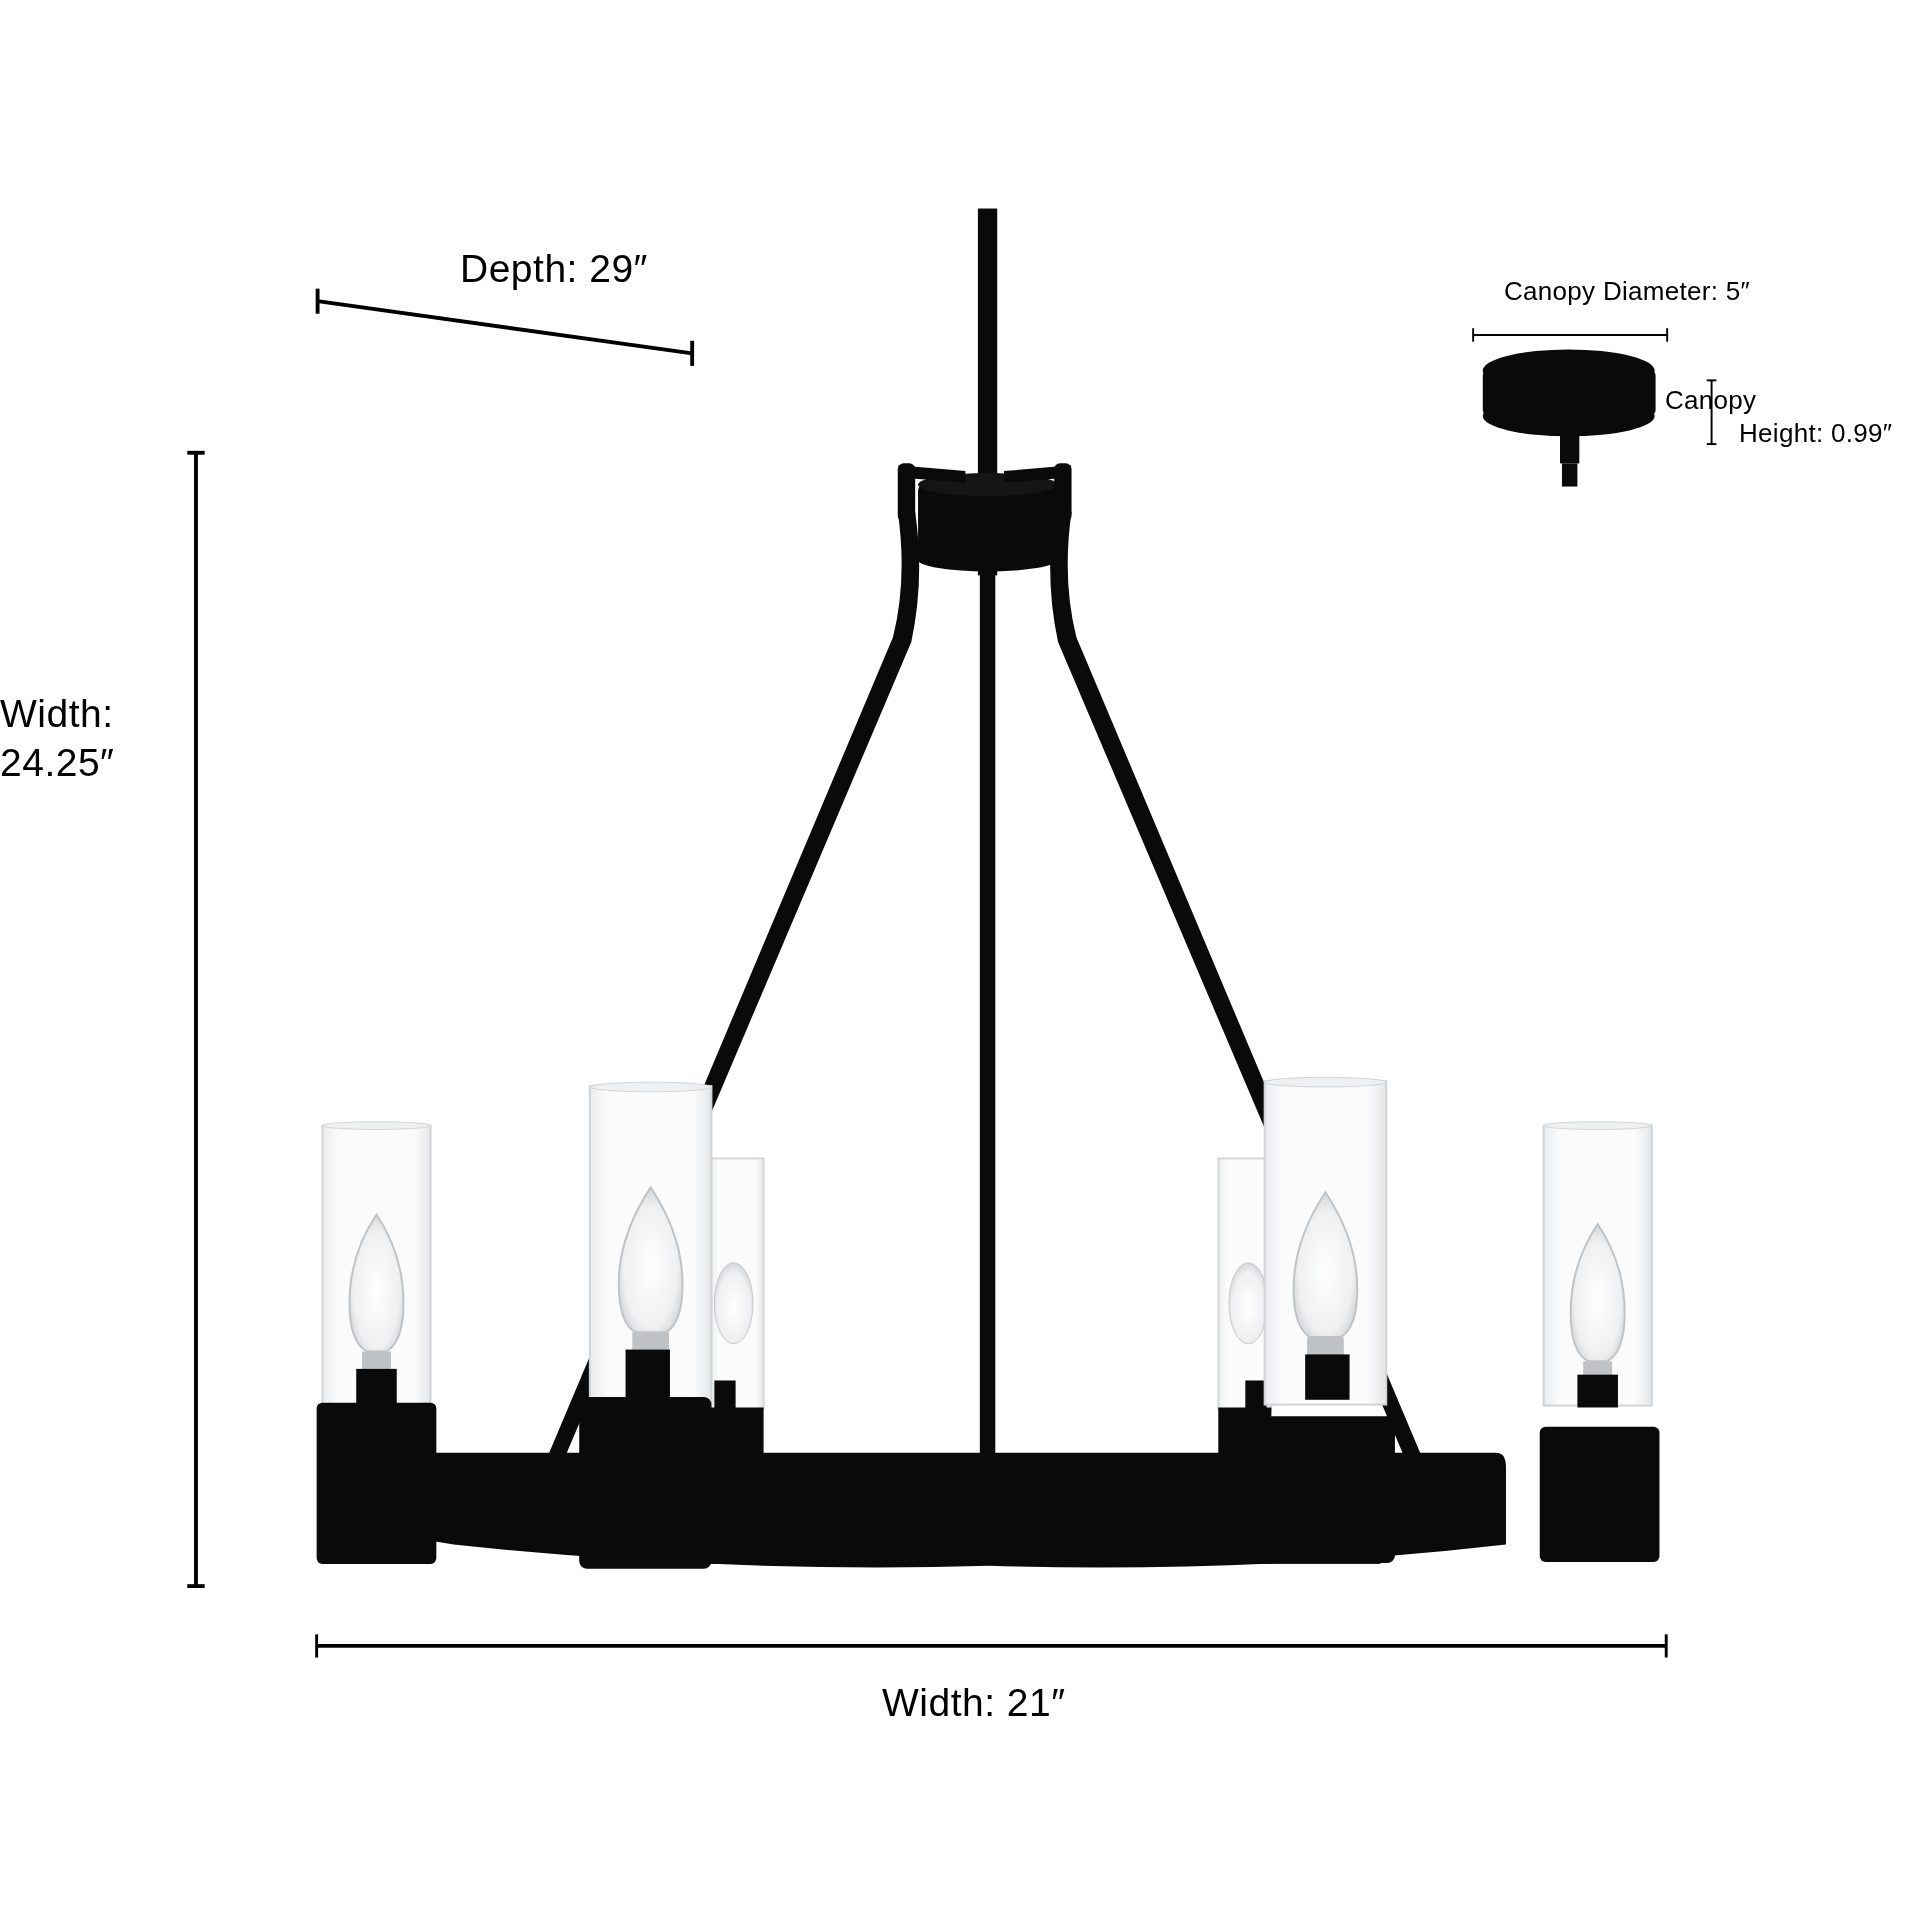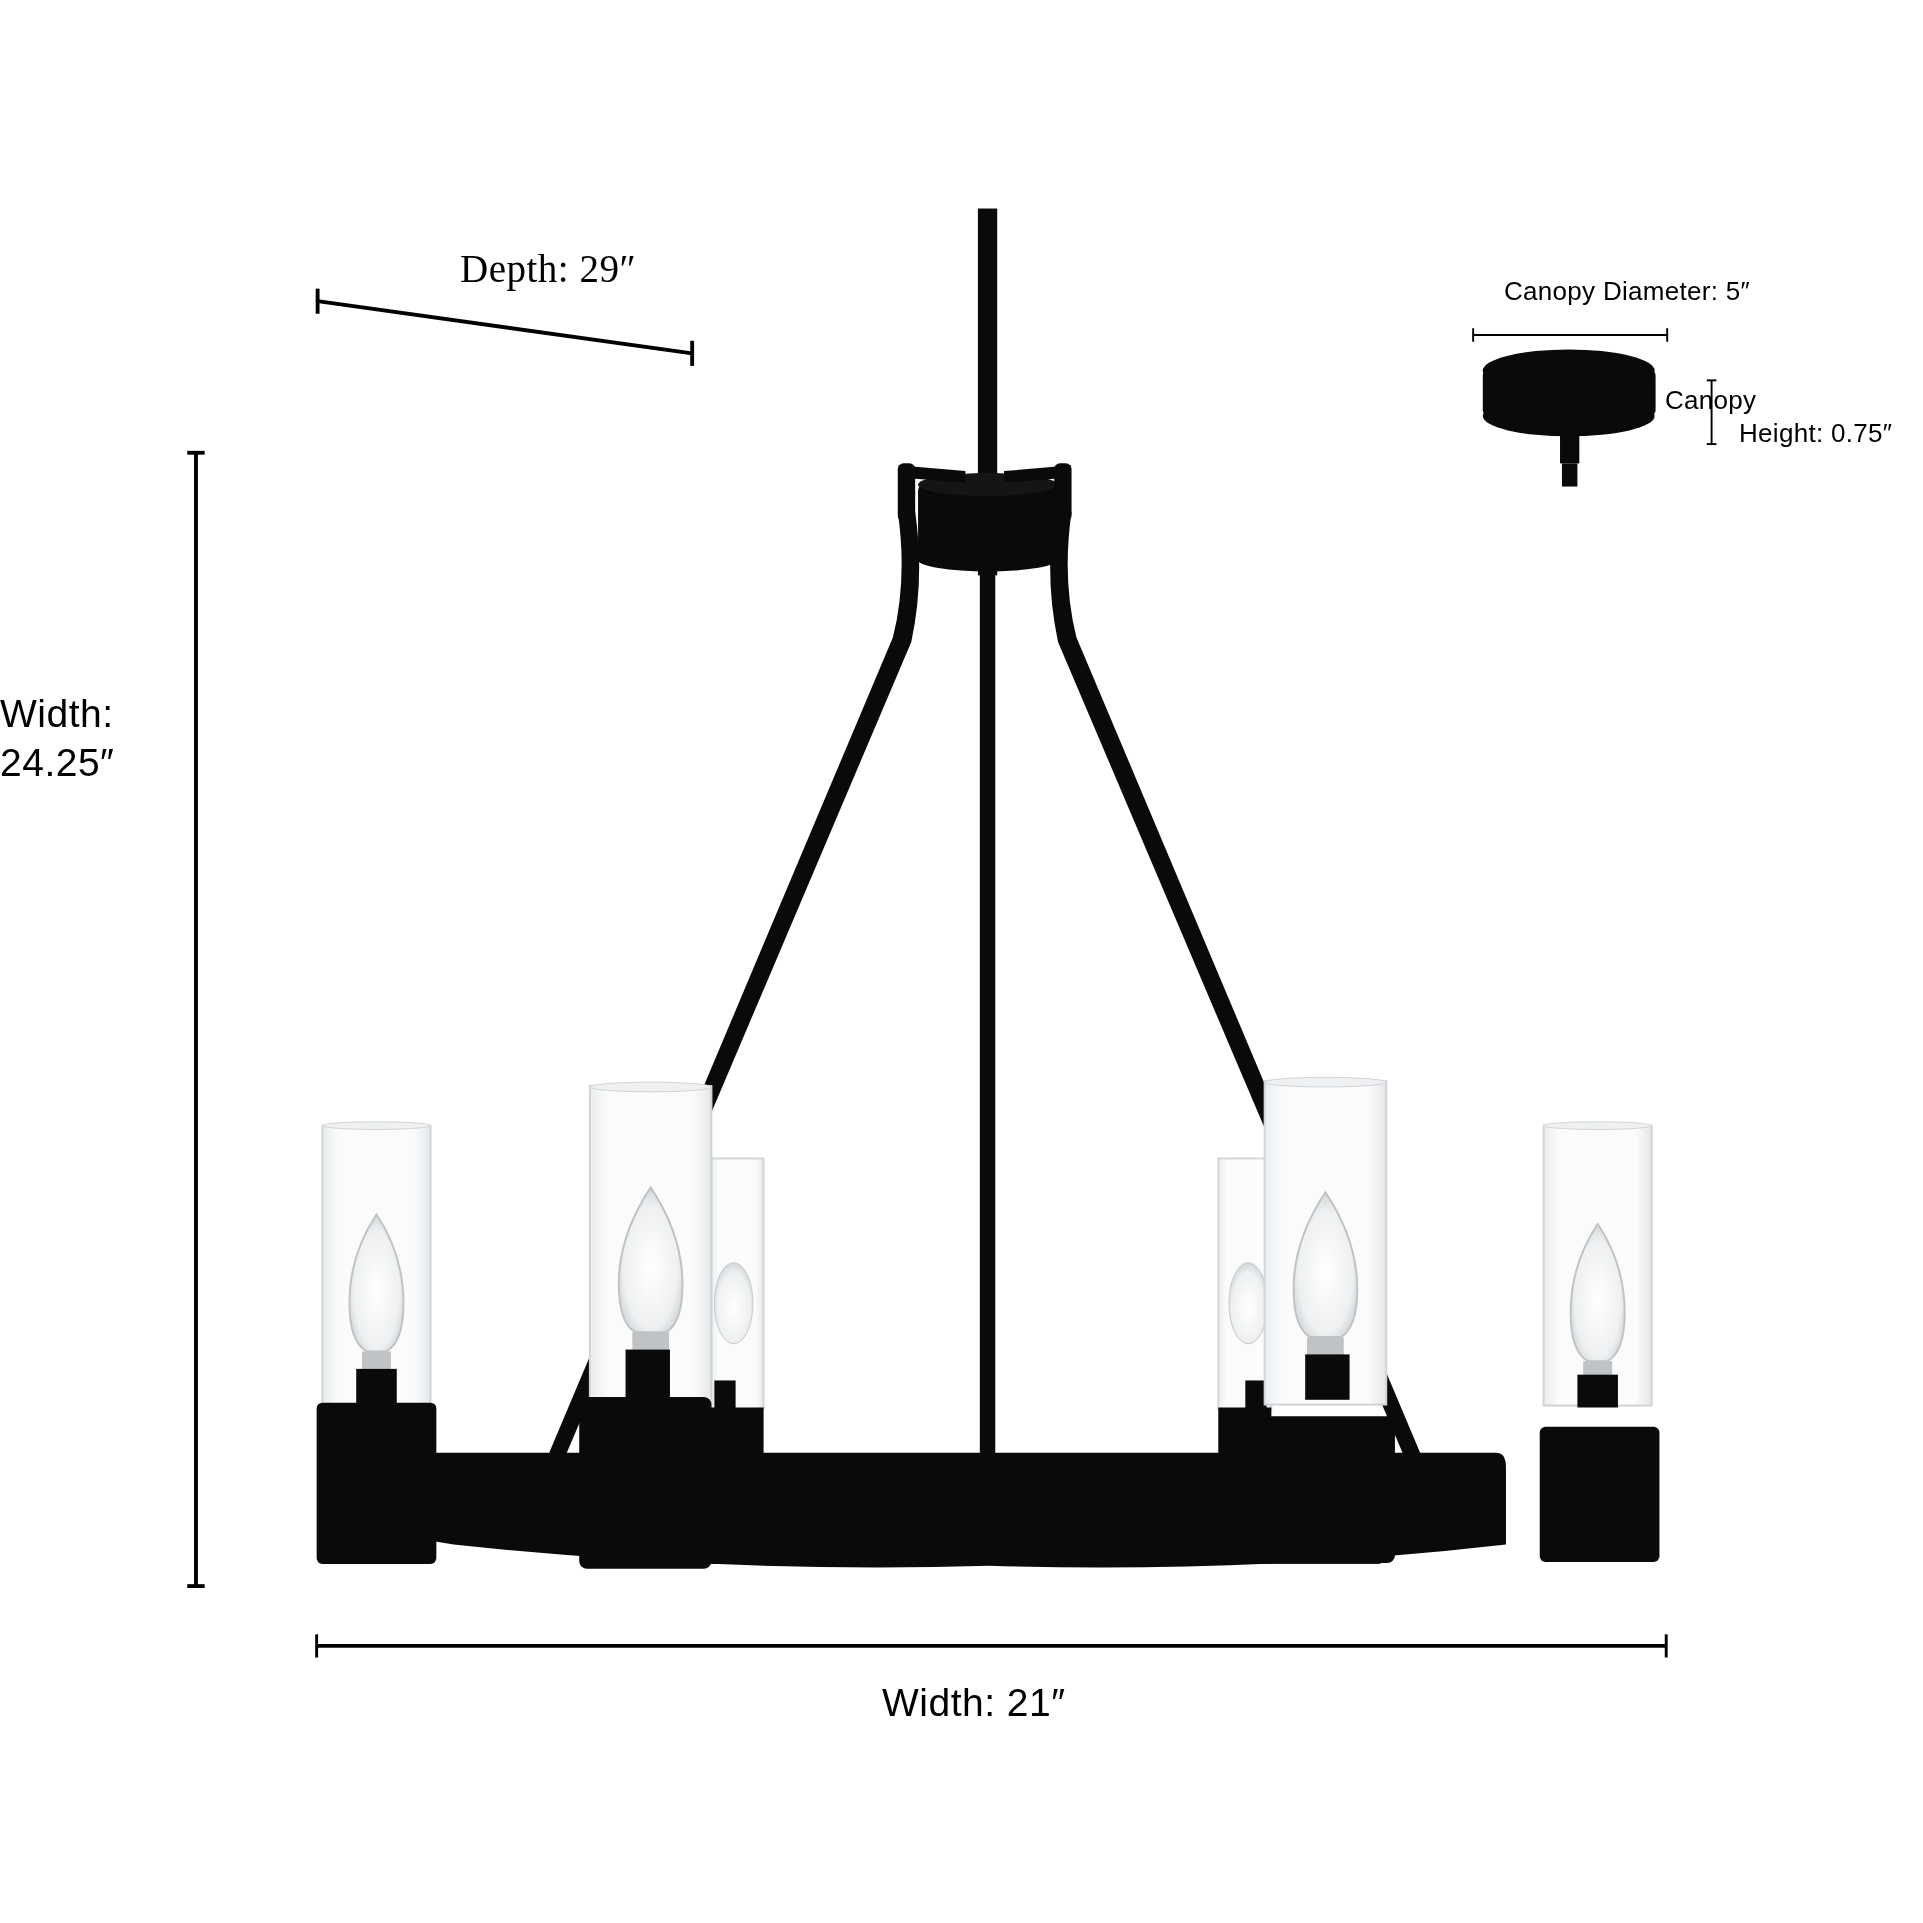--- a/index.html
+++ b/index.html
@@ -130,24 +130,24 @@
       <rect x="1599" y="1166" width="112" height="290" fill="url(#glass)" stroke="#cfd3d6" stroke-width="2"></rect>
       <ellipse cx="1655" cy="1166" rx="56" ry="4" fill="#eef0f2" stroke="#cfd3d6"></ellipse>
       <path d="M1655 1268 Q1683 1310 1683 1360 Q1683 1400 1665 1410 L1645 1410 Q1627 1400 1627 1360 Q1627 1310 1655 1268 Z" fill="url(#bulb)" stroke="#bfc3c6" stroke-width="2"></path>
       <rect x="1640" y="1410" width="30" height="16" fill="#bfc3c6"></rect>
       <rect x="1634" y="1424" width="42" height="34" fill="#0a0a0a"></rect>
       <rect x="1595" y="1478" width="124" height="140" rx="6" fill="#0a0a0a"></rect>
     </g>
   </g>
 </svg>
 
-<div class="lbl lbl-lg" style="left:460px; top:248px;font-family:Liberation Serif, serif;">Depth: 29″</div>
+<div class="lbl lbl-lg" style="left:460px; top:248px;">Depth: 29″</div>
 
 <div class="lbl lbl-lg" style="left:0px; top:693px;">Width:</div>
 <div class="lbl lbl-lg" style="left:0px; top:742px;text-align:right;">24.25″</div>
 
 <div class="lbl lbl-lg" style="left:882px; top:1682px;">Width: 21″</div>
 
 <div class="lbl lbl-sm" style="left:1504px; top:253px;margin-top:24px;">Canopy Diameter: 5″</div>
 
 <div class="lbl lbl-sm" style="left:1665px; top:386px;">Canopy</div>
-<div class="lbl lbl-sm" style="left:1739px; top:419px;">Height: 0.75″</div>
+<div class="lbl lbl-sm" style="left:1739px; top:419px;">Height: 0.99″</div>
 
 
 </body></html>

